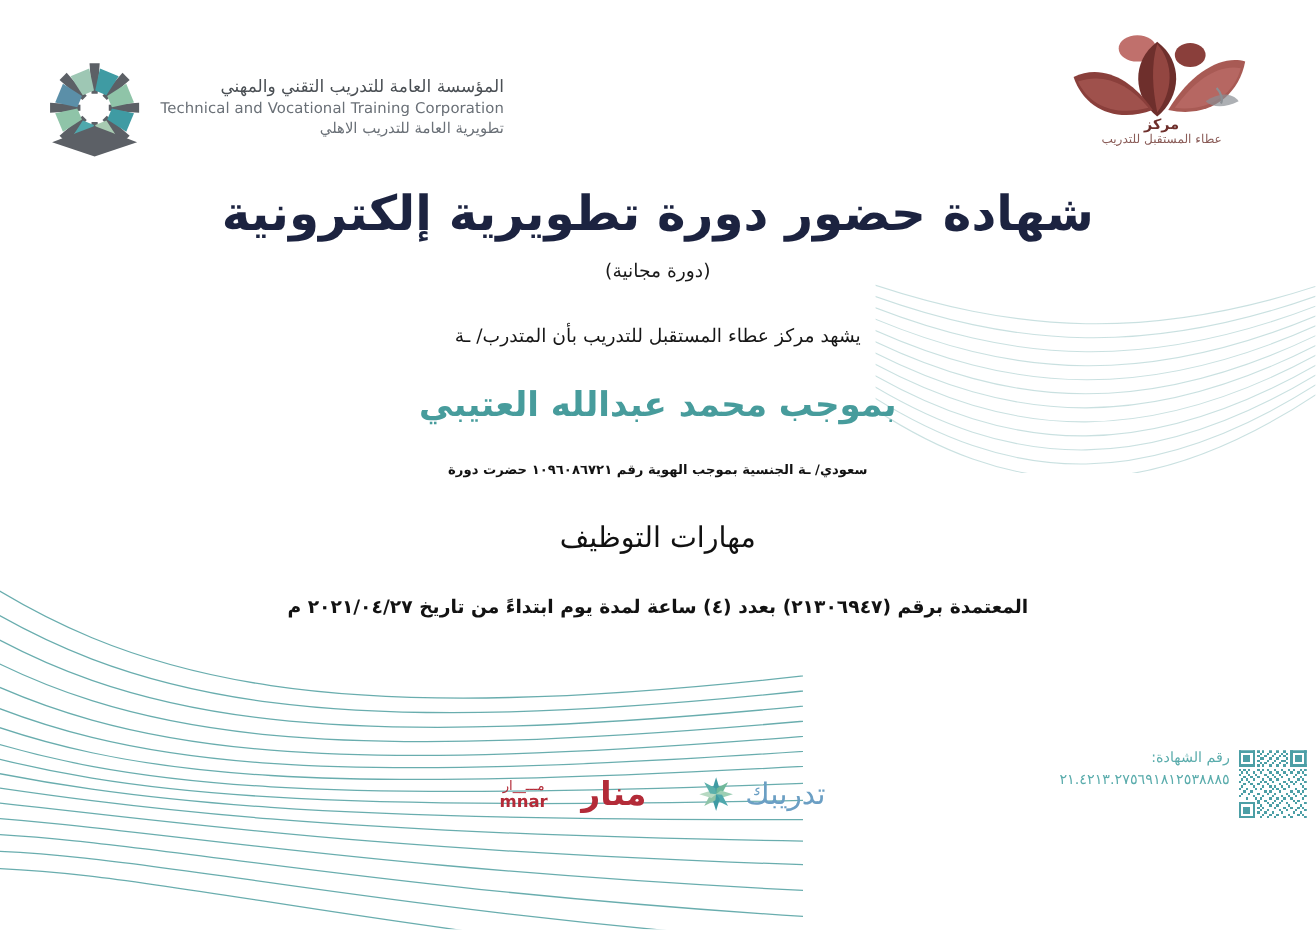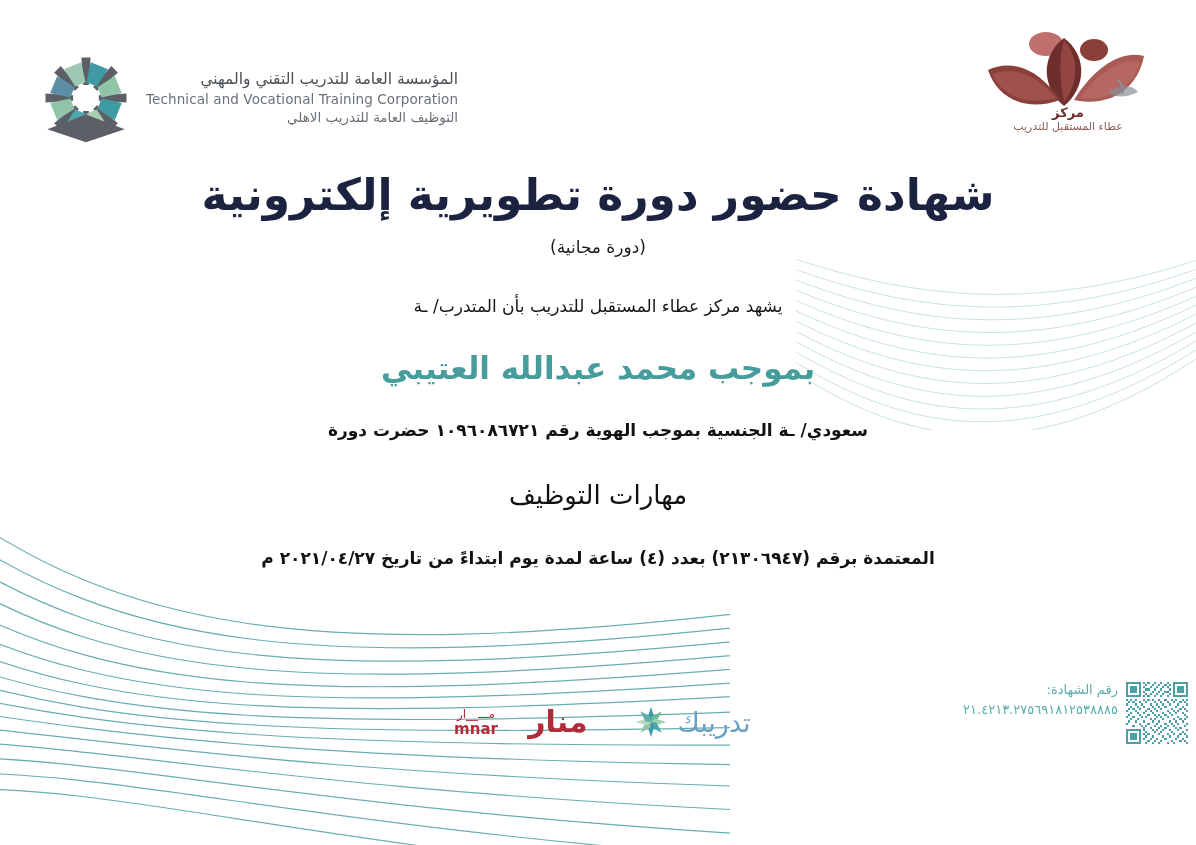--- a/index.html
+++ b/index.html
@@ -31,21 +31,21 @@
   }
   #tvtc-mark{width:92px;height:92px;flex:0 0 auto;}
   #tvtc-text{
     text-align:right;line-height:1.35;direction:rtl;
   }
   #tvtc-text .ar1{font-size:15.5px;color:#4a4f54;letter-spacing:.2px;white-space:nowrap;}
   #tvtc-text .en{font-size:13.5px;color:#6a7077;white-space:nowrap;letter-spacing:.1px;}
   #tvtc-text .ar2{font-size:13.5px;color:#6a7077;white-space:nowrap;}
 
   #ataa-logo-block{
-    position:absolute;right:28px;top:22px;
+    position:absolute;right:40px;top:22px;
     width:200px;height:122px;
   }
   #ataa-mark{width:200px;height:100px;display:block;}
   #ataa-caption{
     margin-top:-2px;text-align:center;font-size:11px;color:#8a5c58;
     letter-spacing:1px;direction:rtl;
   }
 
   
   #body-area{
@@ -60,21 +60,21 @@
     font-size:17px;color:#1a1a1a;margin-top:16px;font-weight:normal;
   }
   #attest-line{
     font-size:17px;color:#161616;margin-top:36px;line-height:1.6;
   }
   #trainee-name{
     font-size:31px;font-weight:bold;color:#479c9c;
     margin-top:30px;letter-spacing:0px;
   }
   #identity-line{
-    font-size:17px;color:#121212;margin-top:34px;font-weight:bold;
+    font-size:12px;color:#121212;margin-top:34px;font-weight:bold;
   }
   #course-name{
     font-size:26px;font-weight:normal;color:#111111;margin-top:40px;
   }
   #approval-line{
     font-size:17px;color:#121212;margin-top:38px;font-weight:bold;
   }
 
   
   #footer{
@@ -171,21 +171,21 @@
             <polygon points="-10,-38 10,-38 6,-16 -6,-16" fill="#5b8fa8" transform="rotate(292.5)"></polygon>
             <polygon points="-10,-38 10,-38 6,-16 -6,-16" fill="#9ec7b4" transform="rotate(337.5)"></polygon>
           </g>
           <circle r="11" fill="#ffffff"></circle>
           <path d="M-42 34 L0 18 L42 34 L0 48 Z" fill="#5c6066"></path>
         </g>
       </svg>
       <div id="tvtc-text">
         <div class="ar1">المؤسسة العامة للتدريب التقني والمهني</div>
         <div class="en">Technical and Vocational Training Corporation</div>
-        <div class="ar2">التوظيف العامة للتدريب الاهلي</div>
+        <div class="ar2">تطويرية العامة للتدريب الاهلي</div>
       </div>
     </div>
 
     <div id="ataa-logo-block">
       <svg id="ataa-mark" viewBox="0 0 200 100" aria-hidden="true">
         <ellipse cx="78" cy="22" rx="17" ry="12" fill="#c0706c"></ellipse>
         <ellipse cx="126" cy="28" rx="14" ry="11" fill="#8a3f3b"></ellipse>
         <path d="M96 16 C 120 34, 118 66, 96 84 C 74 66, 72 34, 96 16 Z" fill="#6e2f2c"></path>
         <path d="M96 18 C 112 36, 110 62, 96 80 C 92 60, 90 38, 96 18 Z" fill="#9a4a45" opacity="0.85"></path>
         <path d="M20 48 C 44 36, 72 48, 92 78 C 60 90, 30 78, 20 48 Z" fill="#8a3f3b"></path>

